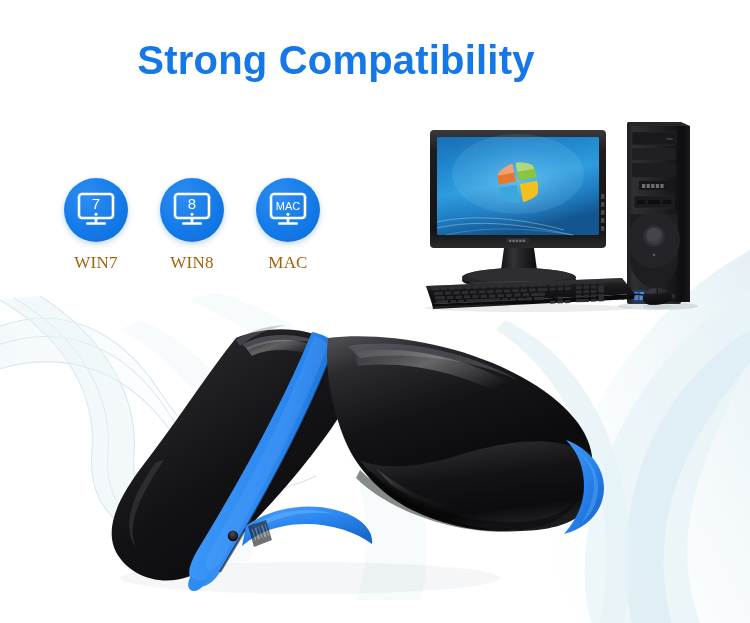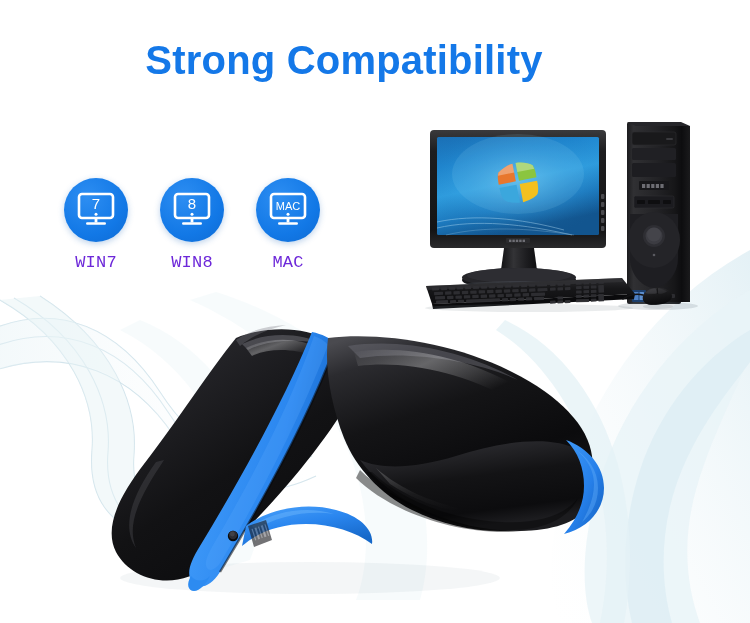--- a/index.html
+++ b/index.html
@@ -16,21 +16,21 @@
   
   #bg-swoosh {
     position: absolute; left: 0; top: 0;
     width: 750px; height: 623px;
     z-index: 0; pointer-events: none;
   }
 
   
   #headline {
     position: absolute;
-    left: 8px; top: 40px; width: 672px;
+    left: 0; top: 40px; width: 672px;
     text-align: center;
     z-index: 5;
   }
   #headline .title-text {
     font-family: "Liberation Sans", sans-serif;
     font-size: 40px;
     font-weight: bold;
     color: #1478e8;
     letter-spacing: 0.2px;
     line-height: 1;
@@ -63,23 +63,23 @@
   .badge-glyph {
     font-family: "Liberation Sans", sans-serif;
     font-size: 15px;
     font-weight: 500;
     fill: #ffffff;
   }
   .badge-glyph.small { font-size: 12.5px; }
   .badge-glyph.tiny { font-size: 11px; }
   .badge-label {
     margin-top: 11px;
-    font-family: Liberation Mono, monospace;
+    font-family: Liberation Serif, serif;
     font-size: 17px;
-    color: #6d28d9;
+    color: #a16207;
     letter-spacing: 0.2px;
     white-space: nowrap;
   }
 
   
   #desktop-scene {
     position: absolute;
     left: 424px; top: 118px;
     width: 300px; height: 210px;
     z-index: 4;

